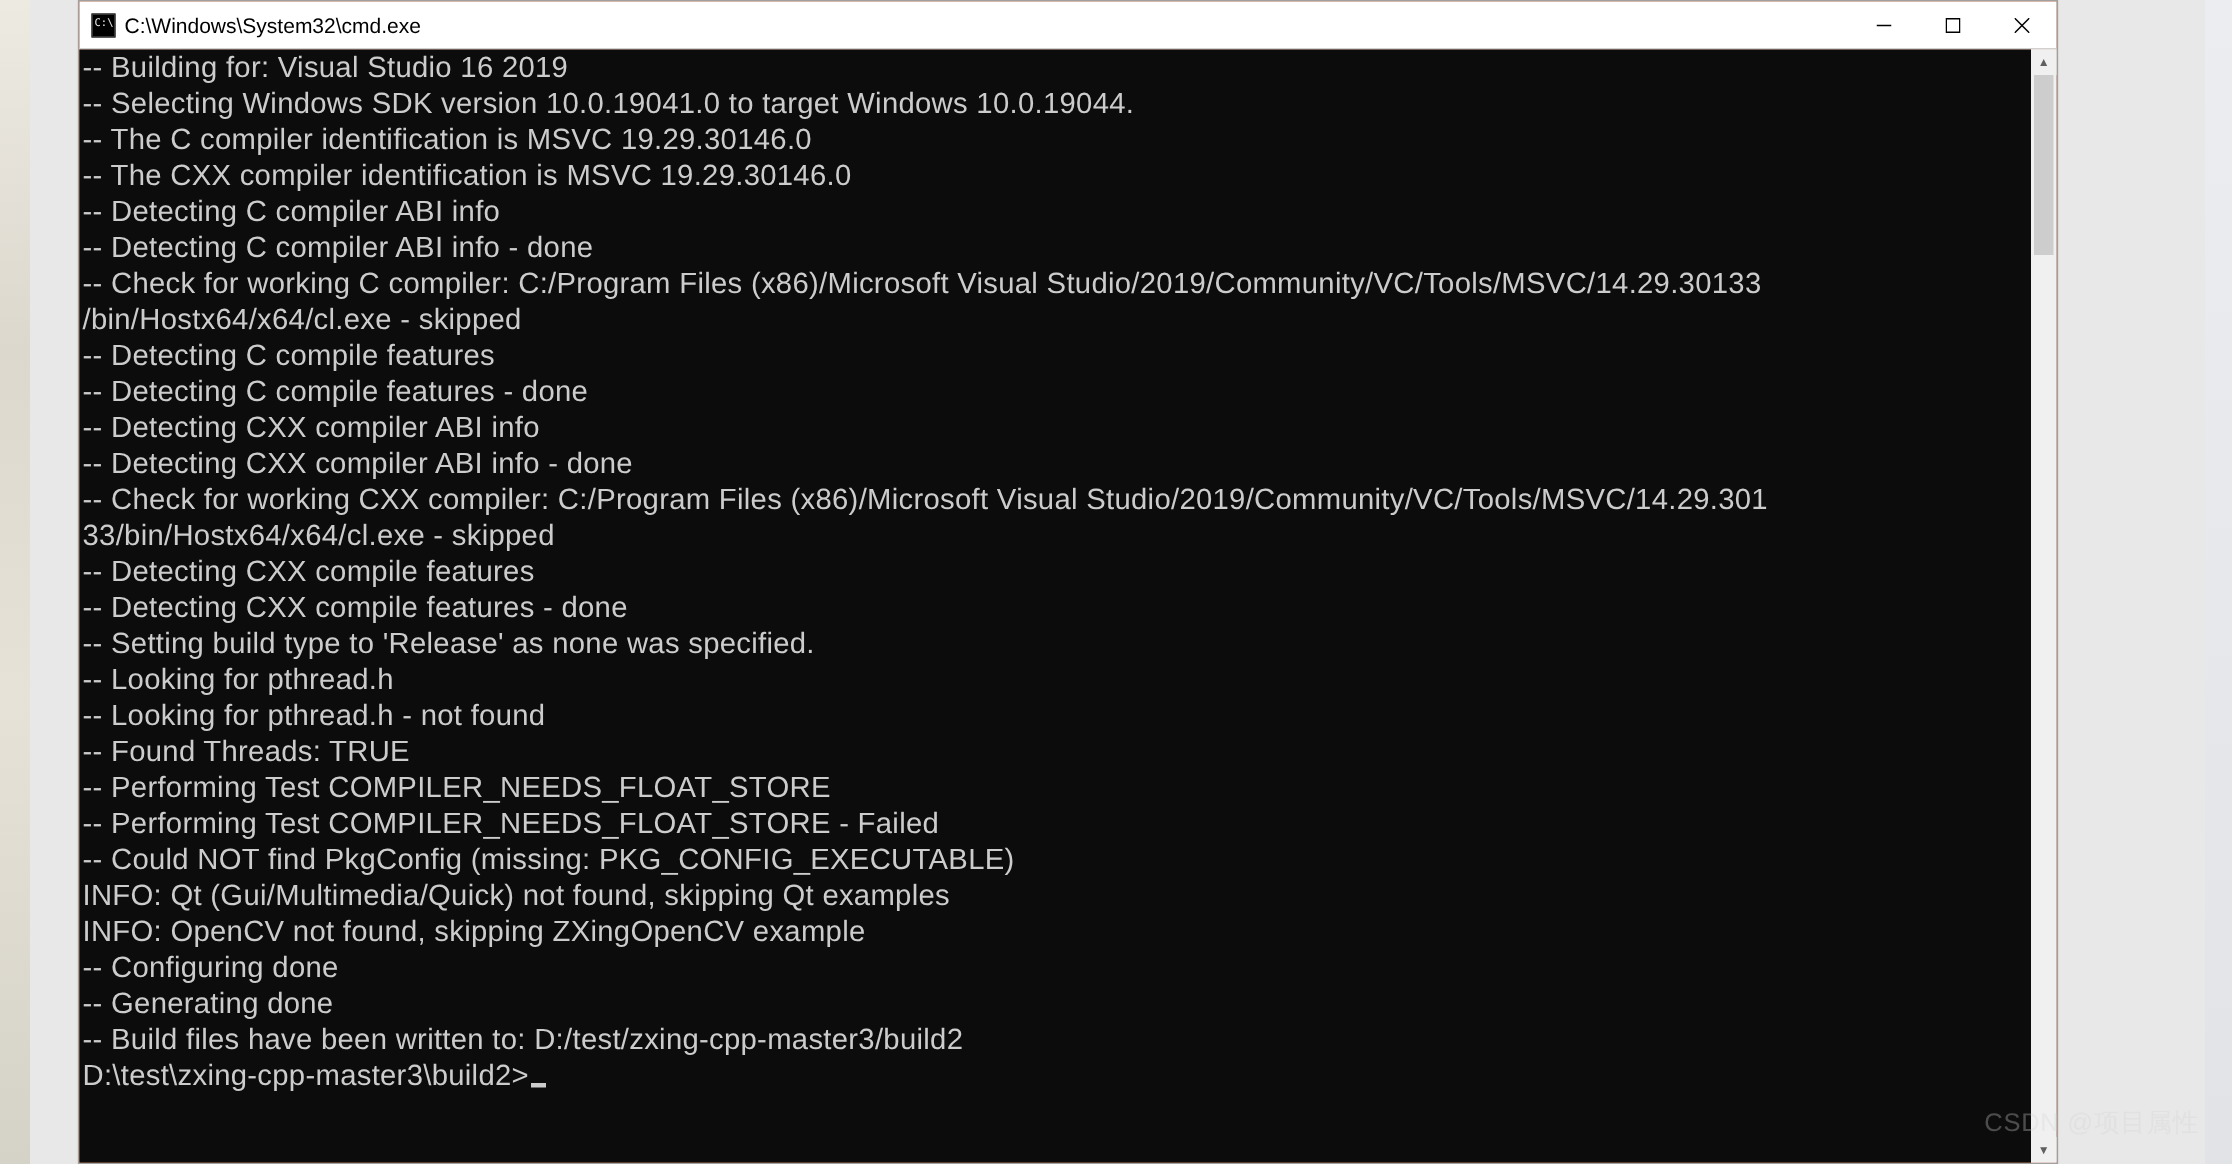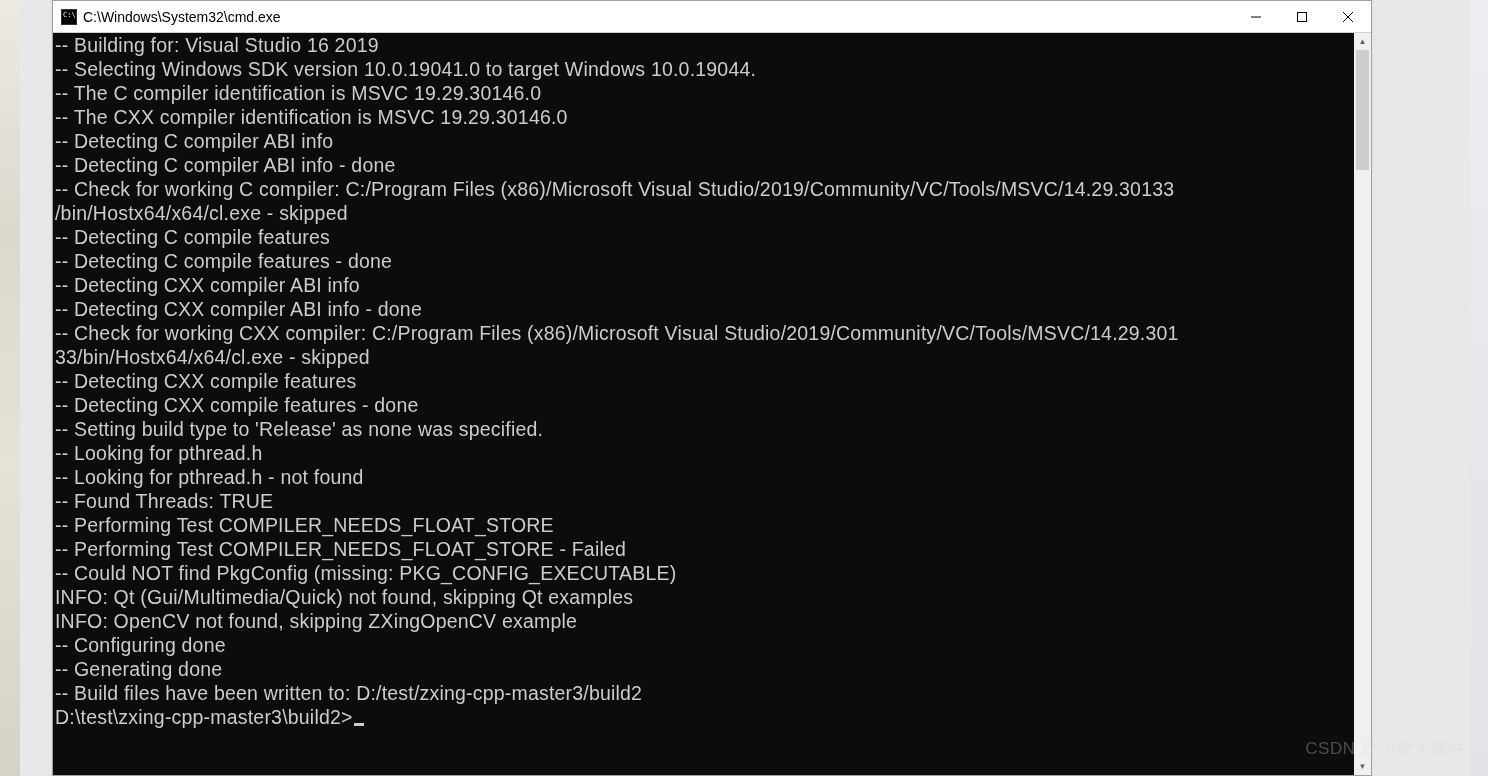--- a/index.html
+++ b/index.html
@@ -190,13 +190,13 @@
   <div class="term" id="term"><span class="line">-- Building for: Visual Studio 16 2019</span><span class="line">-- Selecting Windows SDK version 10.0.19041.0 to target Windows 10.0.19044.</span><span class="line">-- The C compiler identification is MSVC 19.29.30146.0</span><span class="line">-- The CXX compiler identification is MSVC 19.29.30146.0</span><span class="line">-- Detecting C compiler ABI info</span><span class="line">-- Detecting C compiler ABI info - done</span><span class="line">-- Check for working C compiler: C:/Program Files (x86)/Microsoft Visual Studio/2019/Community/VC/Tools/MSVC/14.29.30133</span><span class="line">/bin/Hostx64/x64/cl.exe - skipped</span><span class="line">-- Detecting C compile features</span><span class="line">-- Detecting C compile features - done</span><span class="line">-- Detecting CXX compiler ABI info</span><span class="line">-- Detecting CXX compiler ABI info - done</span><span class="line">-- Check for working CXX compiler: C:/Program Files (x86)/Microsoft Visual Studio/2019/Community/VC/Tools/MSVC/14.29.301</span><span class="line">33/bin/Hostx64/x64/cl.exe - skipped</span><span class="line">-- Detecting CXX compile features</span><span class="line">-- Detecting CXX compile features - done</span><span class="line">-- Setting build type to 'Release' as none was specified.</span><span class="line">-- Looking for pthread.h</span><span class="line">-- Looking for pthread.h - not found</span><span class="line">-- Found Threads: TRUE</span><span class="line">-- Performing Test COMPILER_NEEDS_FLOAT_STORE</span><span class="line">-- Performing Test COMPILER_NEEDS_FLOAT_STORE - Failed</span><span class="line">-- Could NOT find PkgConfig (missing: PKG_CONFIG_EXECUTABLE)</span><span class="line">INFO: Qt (Gui/Multimedia/Quick) not found, skipping Qt examples</span><span class="line">INFO: OpenCV not found, skipping ZXingOpenCV example</span><span class="line">-- Configuring done</span><span class="line">-- Generating done</span><span class="line">-- Build files have been written to: D:/test/zxing-cpp-master3/build2</span><span class="line"></span><span class="line">D:\test\zxing-cpp-master3\build2&gt;<span class="cursor"></span></span></div>
 
   <div class="scrollbar">
     <div class="sb-btn up">▲</div>
     <div class="sb-thumb"></div>
     <div class="sb-btn down">▼</div>
   </div>
 
 </div>
 
-<div class="watermark">CSDN @小黄人软件</div>
+<div class="watermark">CSDN @项目属性</div>
 
 </body></html>

